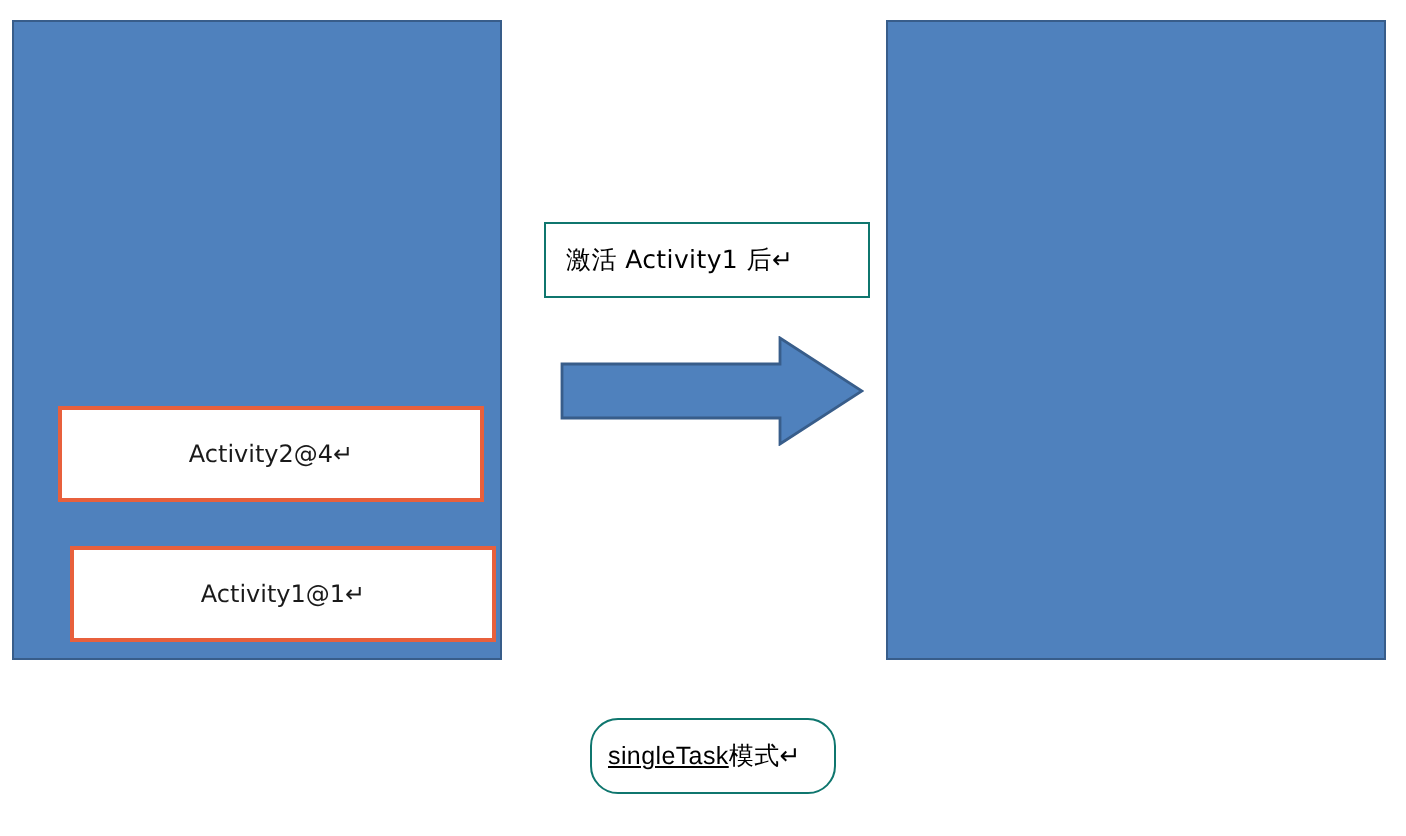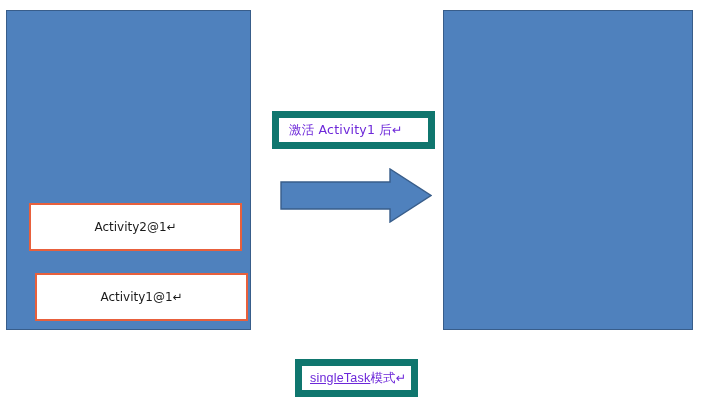--- a/index.html
+++ b/index.html
@@ -58,41 +58,42 @@
   }
   #activity-left-bottom {
     left: 28px;
     top: 262px;
     width: 213px;
     height: 48px;
   }
   .label-box {
     position: absolute;
     background: #ffffff;
-    border: 7px solid #0f766e;
+    border: 1px solid #0f766e;
     box-sizing: border-box;
     display: flex;
     align-items: center;
     font-size: 12.5px;
-    color: #6d28d9;
+    color: #000000;
     padding-left: 10px;
     letter-spacing: 0.2px;
   }
   #label-activate {
     left: 272px;
     top: 111px;
     width: 163px;
     height: 38px;
   }
   #label-mode {
     left: 295px;
     top: 359px;
     width: 123px;
     height: 38px;
     padding-left: 8px;
+    border-radius: 14px;
   }
   #label-mode .underline {
     text-decoration: underline;
   }
   .arrow-wrap {
     position: absolute;
     left: 280px;
     top: 168px;
     width: 152px;
     height: 55px;
@@ -101,21 +102,21 @@
     display: block;
   }
   .cn { font-family: "DejaVu Sans", "Liberation Sans", sans-serif; }
 </style>
 </head>
 <body>
 
 <div class="stage">
 
   <div class="panel" id="panel-left">
-    <div class="activity-box cn" id="activity-left-top">Activity2@1↵</div>
+    <div class="activity-box cn" id="activity-left-top">Activity2@4↵</div>
     <div class="activity-box cn" id="activity-left-bottom">Activity1@1↵</div>
   </div>
 
   <div class="panel" id="panel-right">
     
   </div>
 
   <div class="label-box cn" id="label-activate">激活 Activity1 后↵</div>
 
   <div class="arrow-wrap">

